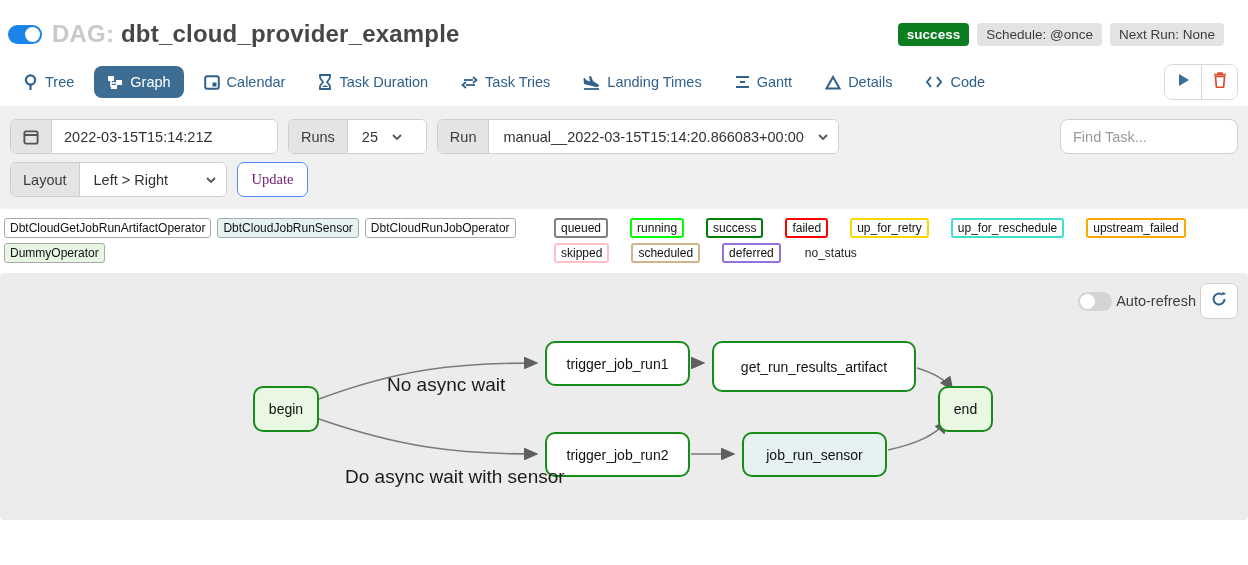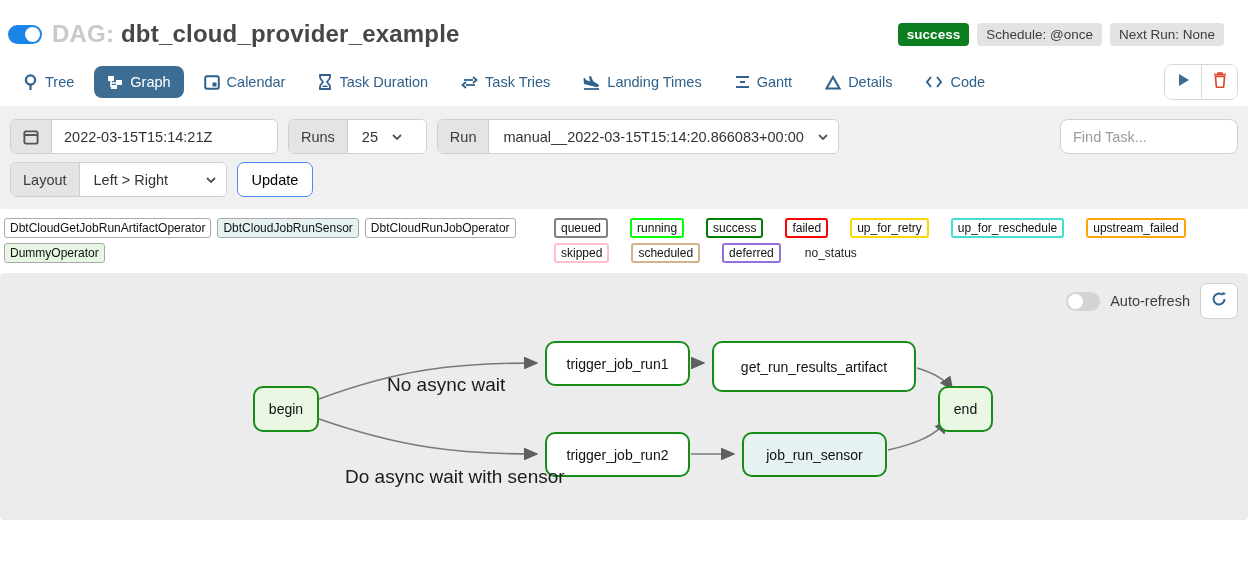--- a/index.html
+++ b/index.html
@@ -38,34 +38,34 @@
   .igroup { display:flex; align-items:stretch; border:1px solid #cfcfcf; border-radius:6px; overflow:hidden; background:#fff; height:35px; }
   .igroup + .igroup { margin-left:10px; }
   .iaddon { background:#e4e4e4; display:flex; align-items:center; padding:0 12px; font-size:14.5px; color:#3c3c3c; border-right:1px solid #cfcfcf; }
   .itext { display:flex; align-items:center; padding:0 12px; font-size:14.5px; color:#333; background:#fff; }
   .iselect { display:flex; align-items:center; gap:14px; padding:0 10px 0 14px; font-size:14.5px; color:#333; background:#fff; cursor:pointer; }
   .chev { width:10px; height:6px; display:block; }
   .find-task { margin-left:auto; }
   .find-task input { width:178px; height:35px; border:1px solid #d0d0d0; border-radius:8px; padding:0 12px; font-size:14.5px;
                      font-family:"Liberation Sans", sans-serif; color:#333; outline:none; background:#fff; }
   .find-task input::placeholder { color:#9a9a9a; }
-  .update-btn { margin-left:10px; height:35px; padding:0 14px; background:#fff; color:#000000; font-size:14.5px;
-                border:1px solid #4b8df8; border-radius:7px; cursor:pointer; font-family:Liberation Sans, sans-serif; }
+  .update-btn { margin-left:10px; height:35px; padding:0 14px; background:#fff; color:#701a75; font-size:14.5px;
+                border:1px solid #4b8df8; border-radius:7px; cursor:pointer; font-family:Liberation Serif, serif; }
 
   
   .legend { display:flex; padding:9px 4px 4px 4px; align-items:flex-start; }
   .legend-ops { width:546px; display:flex; flex-wrap:wrap; gap:5px 6px; }
   .legend-statuses { display:flex; flex-wrap:wrap; gap:5px 22px; margin-left:4px; width:690px; align-items:center; }
   .op-badge { font-size:12px; color:#111; border:1px solid #a9a9a9; border-radius:3px; padding:2px 5px; background:#fff; white-space:nowrap; }
   .st-badge { font-size:12px; color:#111; border:2px solid #808080; border-radius:3px; padding:1px 5px; background:#fff; white-space:nowrap; }
   .st-badge.no-border { border:none; padding:3px 2px; color:#222; }
 
   
   .graph-panel { position:relative; margin-top:6px; background:#ececec; border-radius:4px; height:247px; }
-  .graph-toolbar { position:absolute; top:10px; right:10px; display:flex; align-items:center; gap:10px; }
+  .graph-toolbar { position:absolute; top:10px; right:10px; display:flex; align-items:center; gap:4px; }
   .autorefresh-label { font-size:14.5px; color:#3d3d3d; }
   .refresh-btn { width:38px; height:36px; background:#fff; border:1px solid #cfcfcf; border-radius:7px;
                  display:flex; align-items:center; justify-content:center; cursor:pointer; }
   .edges-svg { position:absolute; left:0; top:0; }
   .node { position:absolute; display:flex; align-items:center; justify-content:center;
           border:2.5px solid #188c19; border-radius:10px; background:#fff; font-size:14px; color:#111; cursor:pointer; }
   .edge-label { position:absolute; font-size:19px; color:#1c1c1c; white-space:nowrap; }
 </style>
 </head>
 <body>

